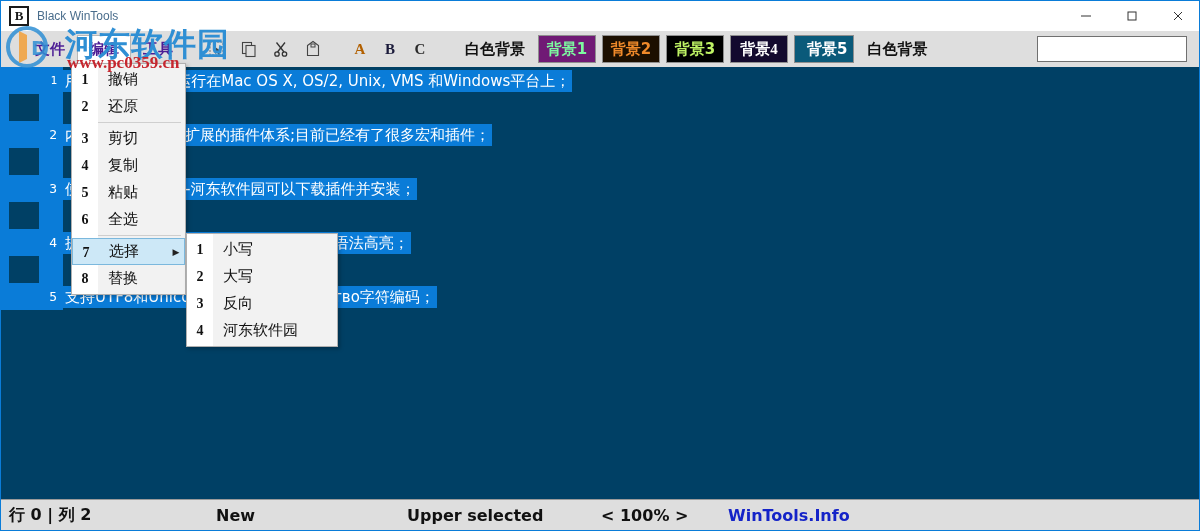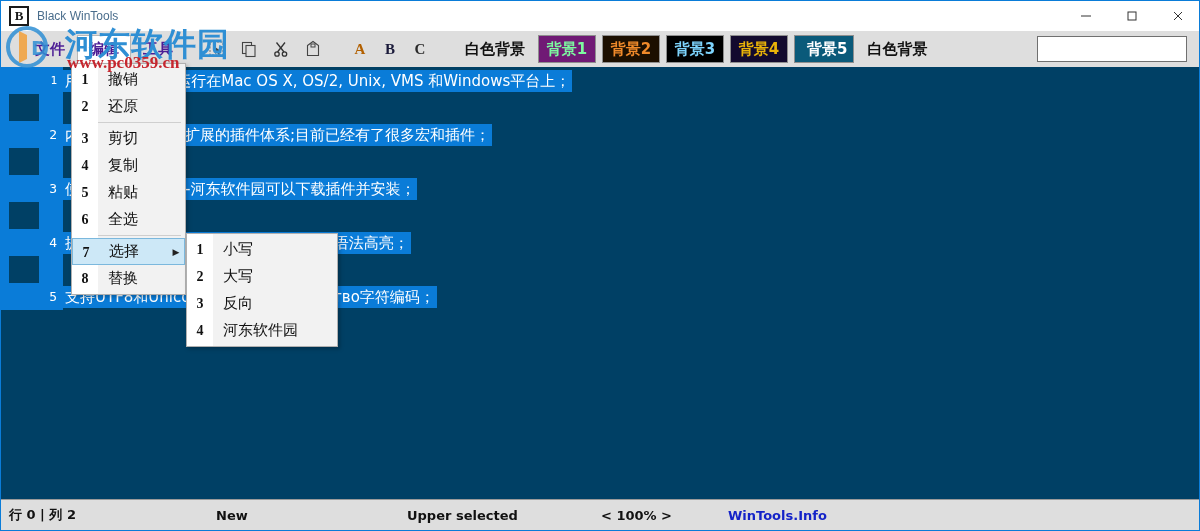--- a/index.html
+++ b/index.html
@@ -218,21 +218,21 @@
   .statusbar {
     position: absolute;
     left: 0; bottom: 0;
     width: 1200px; height: 31px;
     background: #dedede;
     border-top: 1px solid #9a9a9a;
     box-sizing: border-box;
     display: flex;
     align-items: center;
     font-family: "DejaVu Sans", sans-serif;
-    font-size: 13px;
+    font-size: 16px;
     font-weight: bold;
     color: #111;
   }
   .sb-cell { white-space: nowrap; }
   .sb-1 { position:absolute; left: 8px; }
   .sb-2 { position:absolute; left: 215px; }
   .sb-3 { position:absolute; left: 406px; }
   .sb-4 { position:absolute; left: 600px; }
   .sb-5 { position:absolute; left: 727px; color: #1423c8; }
 
@@ -394,22 +394,22 @@
     <div class="tb-letter" style="color:#b26000">A</div>
     <div class="tb-letter" style="color:#1a1a3a">B</div>
     <div class="tb-letter" style="color:#2a2a2a">C</div>
 
     <div style="width:20px"></div>
 
     <div class="tb-label">白色背景</div>
 
     <div class="bg-btn" style="background:#701a75;color:#7df9a0;">背景1</div>
     <div class="bg-btn" style="background:#1c0f00;color:#f08a2a;">背景2</div>
-    <div class="bg-btn" style="background:#000000;color:#7dd3fc;">背景3</div>
-    <div class="bg-btn" style="background:#130a2e;color:#eab308;">背景4</div>
+    <div class="bg-btn" style="background:#000000;color:#bef264;">背景3</div>
+    <div class="bg-btn" style="background:#130a2e;color:#ffffff;font-family:Liberation Serif, serif;">背景4</div>
     <div class="bg-btn" style="background:#0a5a7a;color:#ffffff;padding-left:12px;">背景5</div>
 
     <div class="white-bg-btn">白色背景</div>
 
     <div class="search-box">
       <input type="text" value="" placeholder="" style="">
     </div>
   </div>
 
   <div class="editor">

